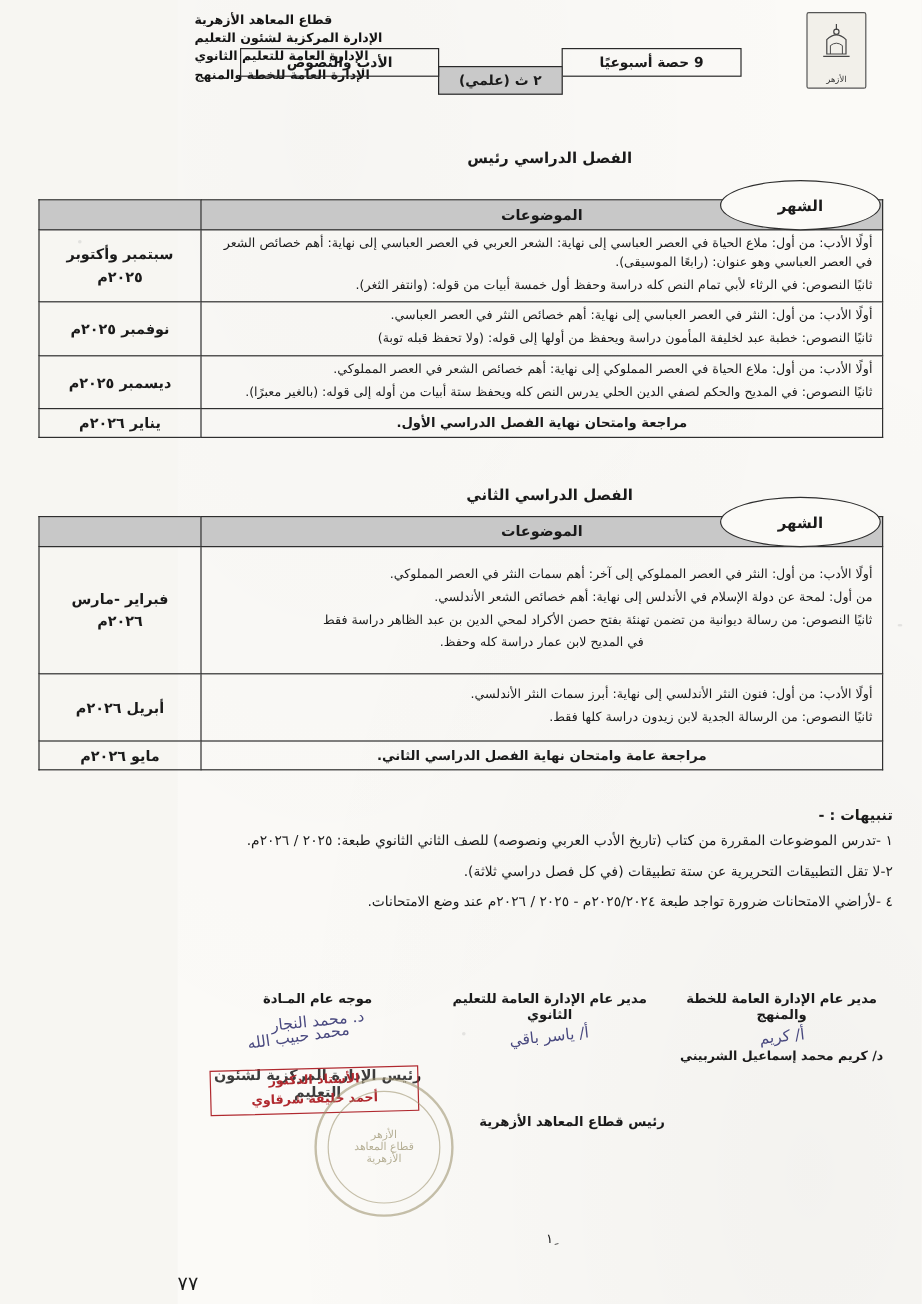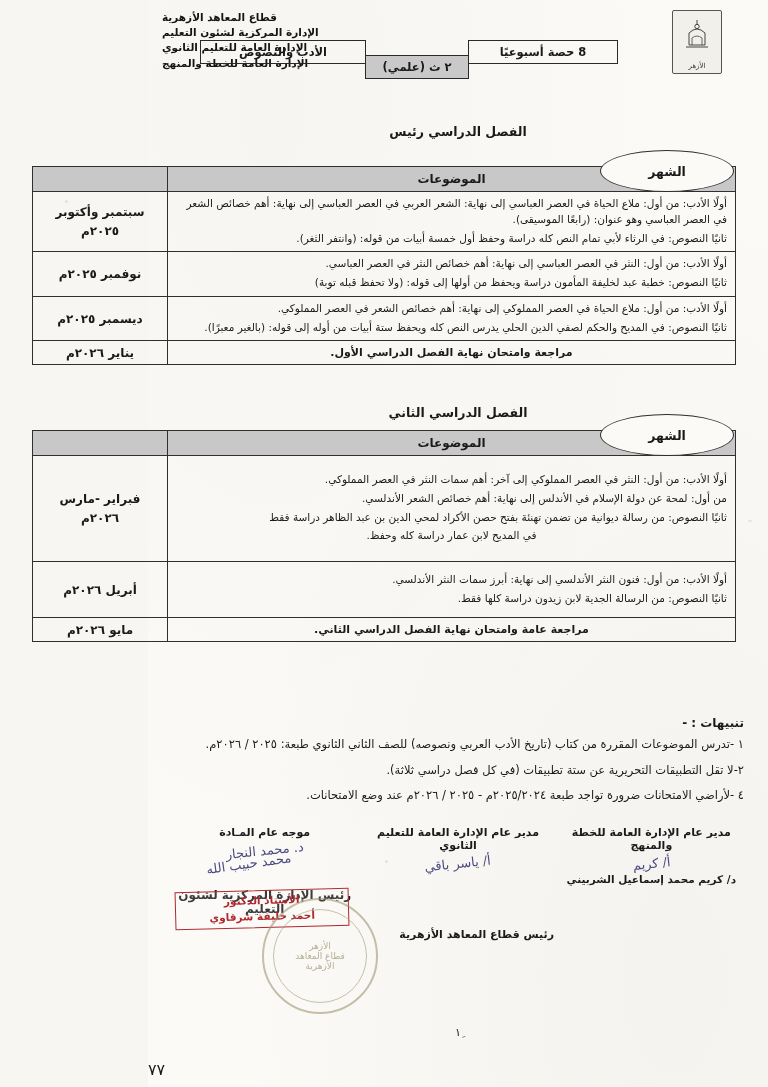--- a/index.html
+++ b/index.html
@@ -88,21 +88,21 @@
     background:#fbfaf7;
     display:flex; align-items:center; justify-content:center;
     font-size:12.5px; font-weight:bold;
   }
   
   .term2 {
     position:absolute; right:0; left:0; text-align:center;
     font-size:12.5px; font-weight:bold;
   }
   
-  .notes { position:absolute; right:24px; left:24px;margin-top:44px; }
+  .notes { position:absolute; right:24px; left:24px; }
   .notes .nt-title { font-size:12px; font-weight:bold; margin-bottom:6px; text-align:right; }
   .notes p { margin:0 0 9px 0; font-size:11.5px; line-height:1.45; text-align:right; }
   
   .sigs { position:absolute; right:20px; left:20px; display:flex; flex-direction:row-reverse; justify-content:space-between; }
   .sig { text-align:center; width:232px; position:relative; }
   .sig .role { font-size:11px; font-weight:bold; }
   .sig .role2 { font-size:12px; font-weight:bold; margin-top:30px; }
   .sig .scribble {
     font-family:"DejaVu Serif", serif; font-size:13px; color:#2b2b6b;
     transform:rotate(-6deg); margin-top:4px; opacity:.85;
@@ -151,21 +151,21 @@
       <path d="M13 1 L13 6" stroke="#444" stroke-width="1" fill="none"></path>
       <circle cx="13" cy="7.5" r="2.2" fill="none" stroke="#444" stroke-width="1"></circle>
       <path d="M5 26 L5 14 Q13 6 21 14 L21 26 Z" fill="none" stroke="#444" stroke-width="1"></path>
       <path d="M8 26 L8 19 Q13 15 18 19 L18 26" fill="none" stroke="#444" stroke-width=".8"></path>
       <path d="M2 28 L24 28" stroke="#444" stroke-width="1"></path>
     </svg>
     <div class="inner" style="position:absolute; bottom:1px; left:0; right:0;">الأزهر</div>
   </div>
 
   <div class="topboxes">
-    <div class="tb w1">8 حصة أسبوعيًا</div>
+    <div class="tb w1">9 حصة أسبوعيًا</div>
     <div class="tb w2">٢ ث (علمي)</div>
     <div class="tb w3">الأدب والنصوص</div>
   </div>
 
   <div class="title2">الفصل الدراسي رئيس</div>
 
   <table class="sched" style="top:166px;">
     <tbody>
         <tr class="hdrow">
       <th>الموضوعات</th>

